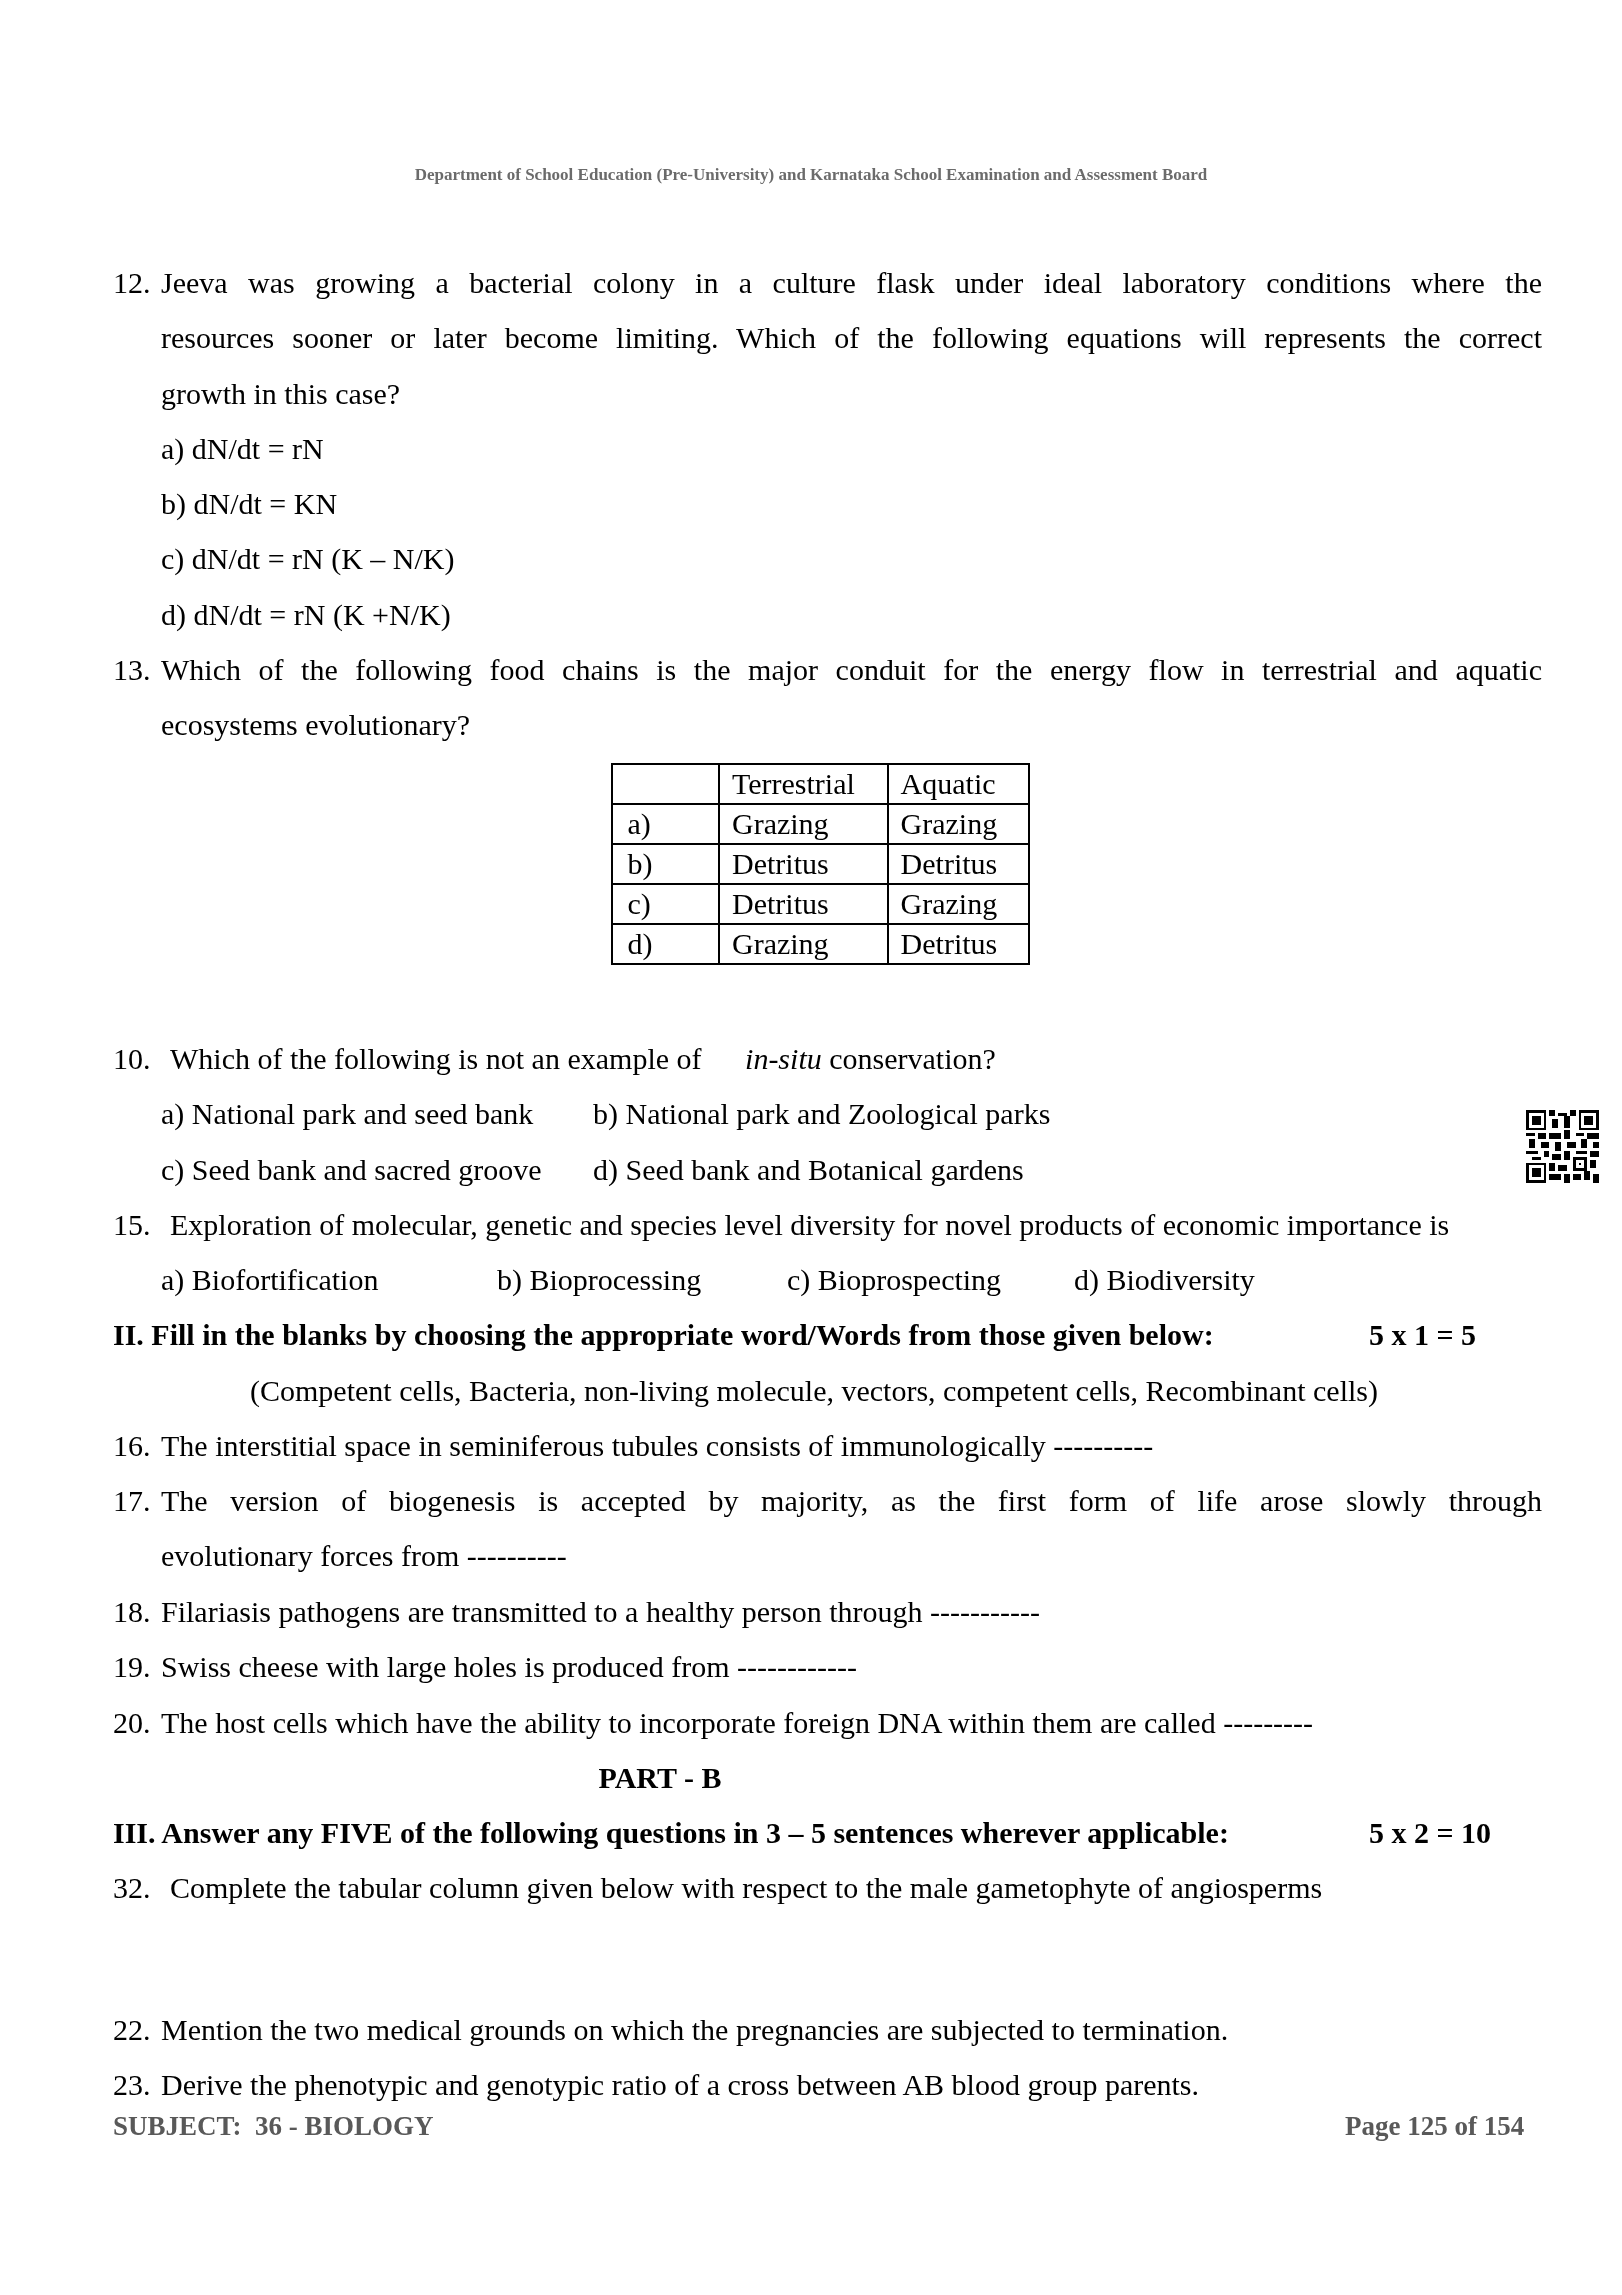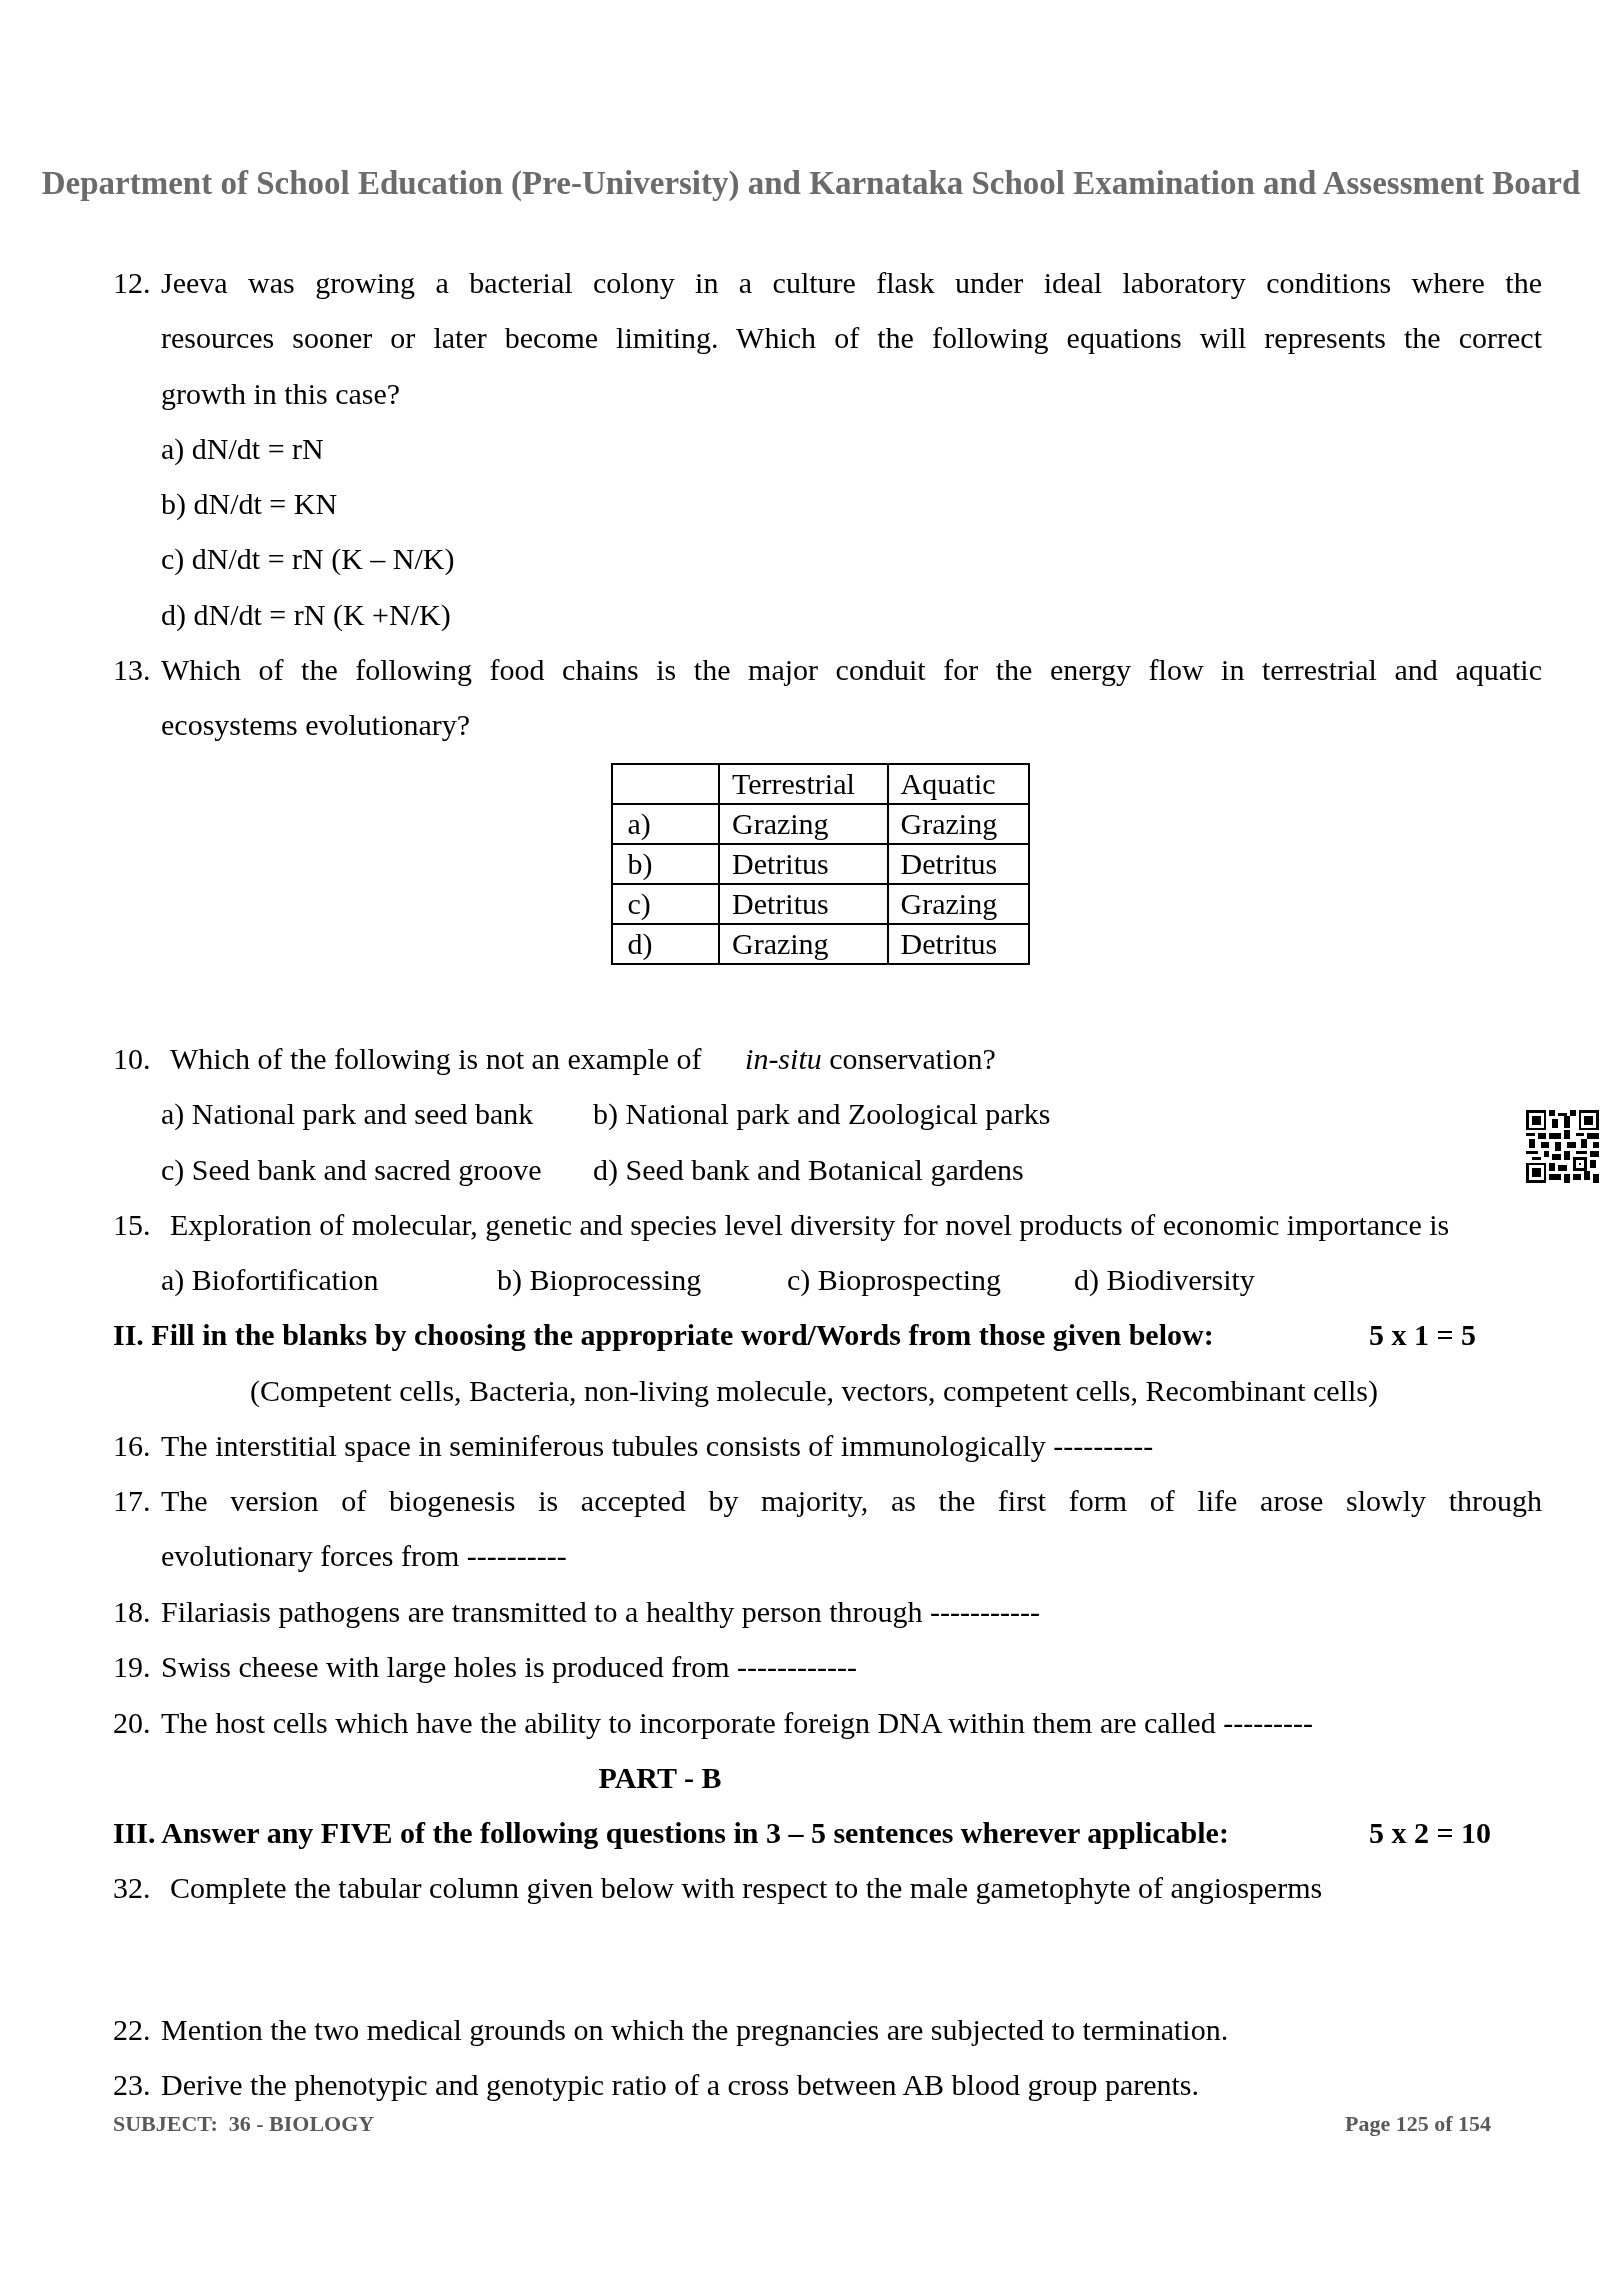--- a/index.html
+++ b/index.html
@@ -1,21 +1,21 @@
 <!DOCTYPE html>
 <html style="font-size:10.5px"><head>
 <meta charset="utf-8">
 <style>
   html, body { margin: 0; padding: 0; background: #ffffff; }
   body { width: 1622px; height: 2295px; position: relative; overflow: hidden;
          font-family: "Liberation Serif", "DejaVu Serif", serif; color: #000; }
   .abs { position: absolute; white-space: nowrap; }
   .txt { font-size: 30px; line-height: 39px; }
-  .header { left: 0; width: 1622px; text-align: center; top: 165px; font-size: 33px; font-weight: bold; color: #6b6b6b; }
-  .footer { top: 2111px; font-size: 22px; font-weight: bold; color: #595959; }
+  .header { left: 0; width: 1622px; text-align: center; top: 165px; font-size: 17px; font-weight: bold; color: #6b6b6b; }
+  .footer { top: 2111px; font-size: 27px; font-weight: bold; color: #595959; }
   .justify { white-space: normal; text-align: justify; text-align-last: justify; }
   .bold { font-weight: bold; }
   .italic { font-style: italic; margin-left: 36px; }
   table.t13 { position: absolute; left: 611px; top: 763px; border-collapse: collapse; font-size: 30px; }
   table.t13 td { border: 2.6px solid #000; height: 38px; padding: 0 11.8px; line-height: 38px; vertical-align: middle; }
   table.t13 td.c0 { width: 79px; padding-left: 14.4px; }
   table.t13 td.c1 { width: 143px; }
   table.t13 td.c2 { width: 116px; }
   table.t21 { position: absolute; left: 147px; top: 1920px; border-collapse: collapse; font-size: 30px; }
   table.t21 td { border: 2.6px solid #000; height: 38px; line-height: 38px; padding: 0 13px; vertical-align: middle; }

